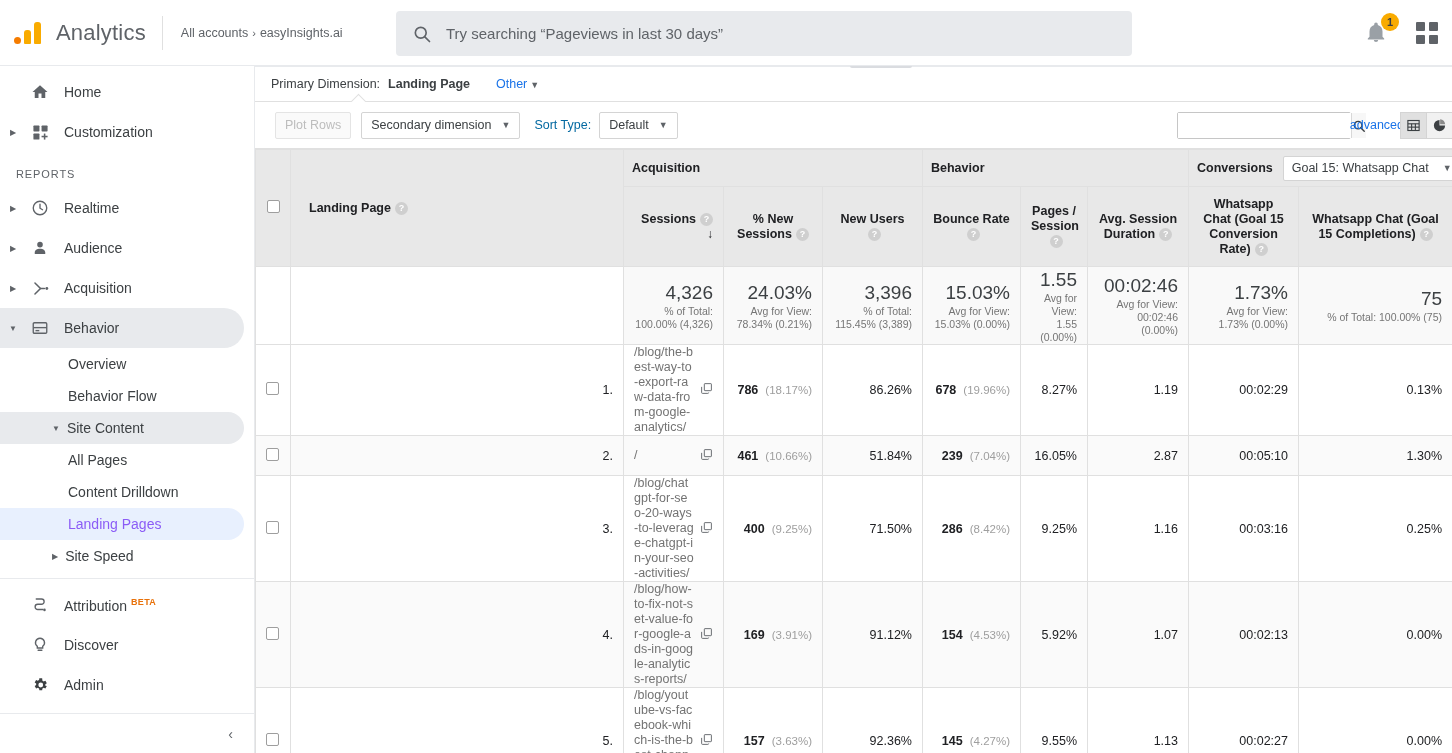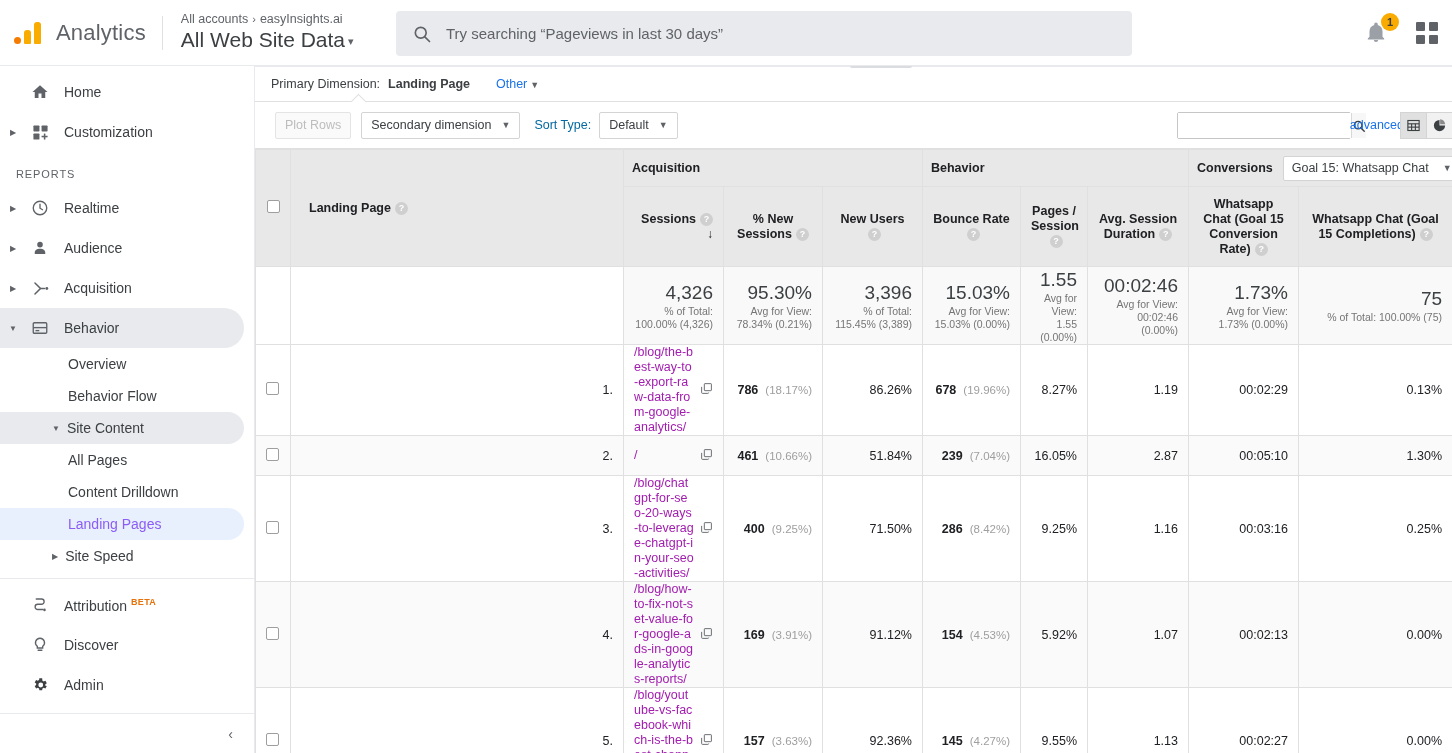--- a/index.html
+++ b/index.html
@@ -192,21 +192,21 @@
   .sum-row td { background: #f9f9f9; height: 78px; text-align: right; padding: 0 10px; vertical-align: middle; }
   .sum-row td.first { background: #fff; }
   .sum-big { font-size: 19px; color: #3c4043; line-height: 23px; font-weight: 400; }
   .sum-sub { font-size: 10.5px; color: #757575; line-height: 13px; margin-top: 1px; }
   tr.dat td { height: 40px; padding: 0 10px; background: #fff; }
   tr.dat.alt td { background: #fafafa; }
   td.idx { text-align: right; padding: 0 6px 0 0; color: #202124; font-size: 12.5px; width: 34px; vertical-align: middle; }
   td.lp-cell { padding: 0 8px 0 10px; }
   .lp-inner { display: flex; align-items: center; justify-content: space-between; gap: 6px; }
   .lp-link {
-    color: #a21caf; font-size: 12.5px; line-height: 15px; word-break: break-all;
+    color: #737373; font-size: 12.5px; line-height: 15px; word-break: break-all;
     cursor: pointer; text-decoration: none;
   }
   .ext-ico { flex: 0 0 13px; cursor: pointer; }
   td.num { text-align: right; color: #202124; font-size: 12.5px; }
   .npair { display: inline-block; }
   .nv { font-weight: 700; color: #202124; }
   .npct { color: #9e9e9e; font-size: 11.5px; margin-left: 7px; }
 </style>
 </head>
 <body>
@@ -217,23 +217,20 @@
     <div class="ga-logo">
       <div class="bar-a"></div>
         <div class="bar-b"></div>
         <div class="bar-c"></div>
     </div>
     <div class="brand">Analytics</div>
     <div class="vsep"></div>
     <div class="acct-wrap">
       <div class="acct-crumb">
         <span>All accounts</span><span class="chev">›</span><span>easyInsights.ai</span>
-      </div>
-      <div class="acct-title">
-        <span>All Web Site Data</span><span class="caret">▾</span>
       </div>
     </div>
 
     <div class="searchbar">
       <span class="sicon">
         <svg width="20" height="20" viewBox="0 0 24 24" fill="none" stroke="#5f6368" stroke-width="2">
           <circle cx="10.5" cy="10.5" r="6.5"></circle>
             <line x1="15.4" y1="15.4" x2="21" y2="21" stroke-linecap="round"></line>
         </svg>
       </span>
@@ -514,21 +511,21 @@
       </thead>
       <tbody>
         <tr class="sum-row">
           <td class="first"></td>
           <td class="first"></td>
           <td>
             <div class="sum-big">4,326</div>
             <div class="sum-sub">% of Total: 100.00% (4,326)</div>
           </td>
           <td>
-            <div class="sum-big">95.30%</div>
+            <div class="sum-big">24.03%</div>
             <div class="sum-sub">Avg for View: 78.34% (0.21%)</div>
           </td>
           <td>
             <div class="sum-big">3,396</div>
             <div class="sum-sub">% of Total: 115.45% (3,389)</div>
           </td>
           <td>
             <div class="sum-big">15.03%</div>
             <div class="sum-sub">Avg for View: 15.03% (0.00%)</div>
           </td>

